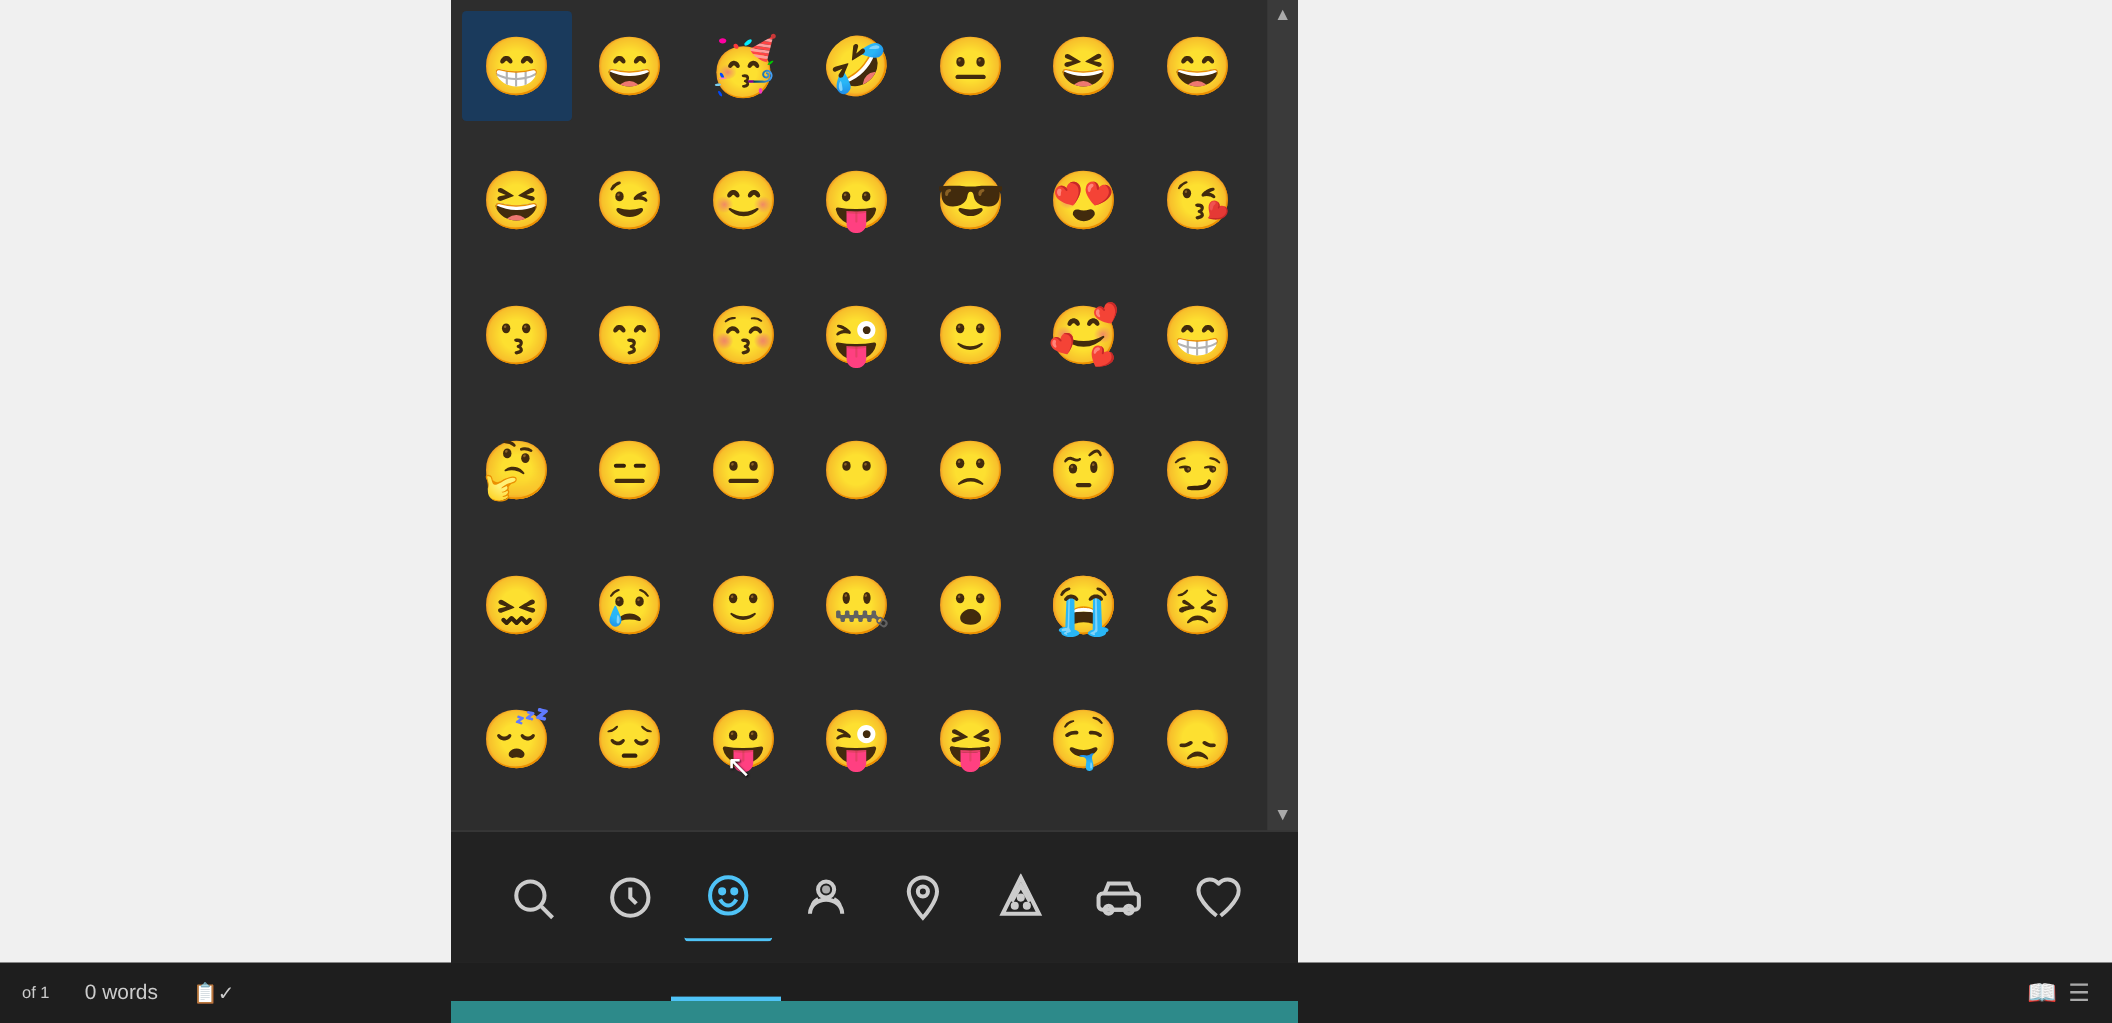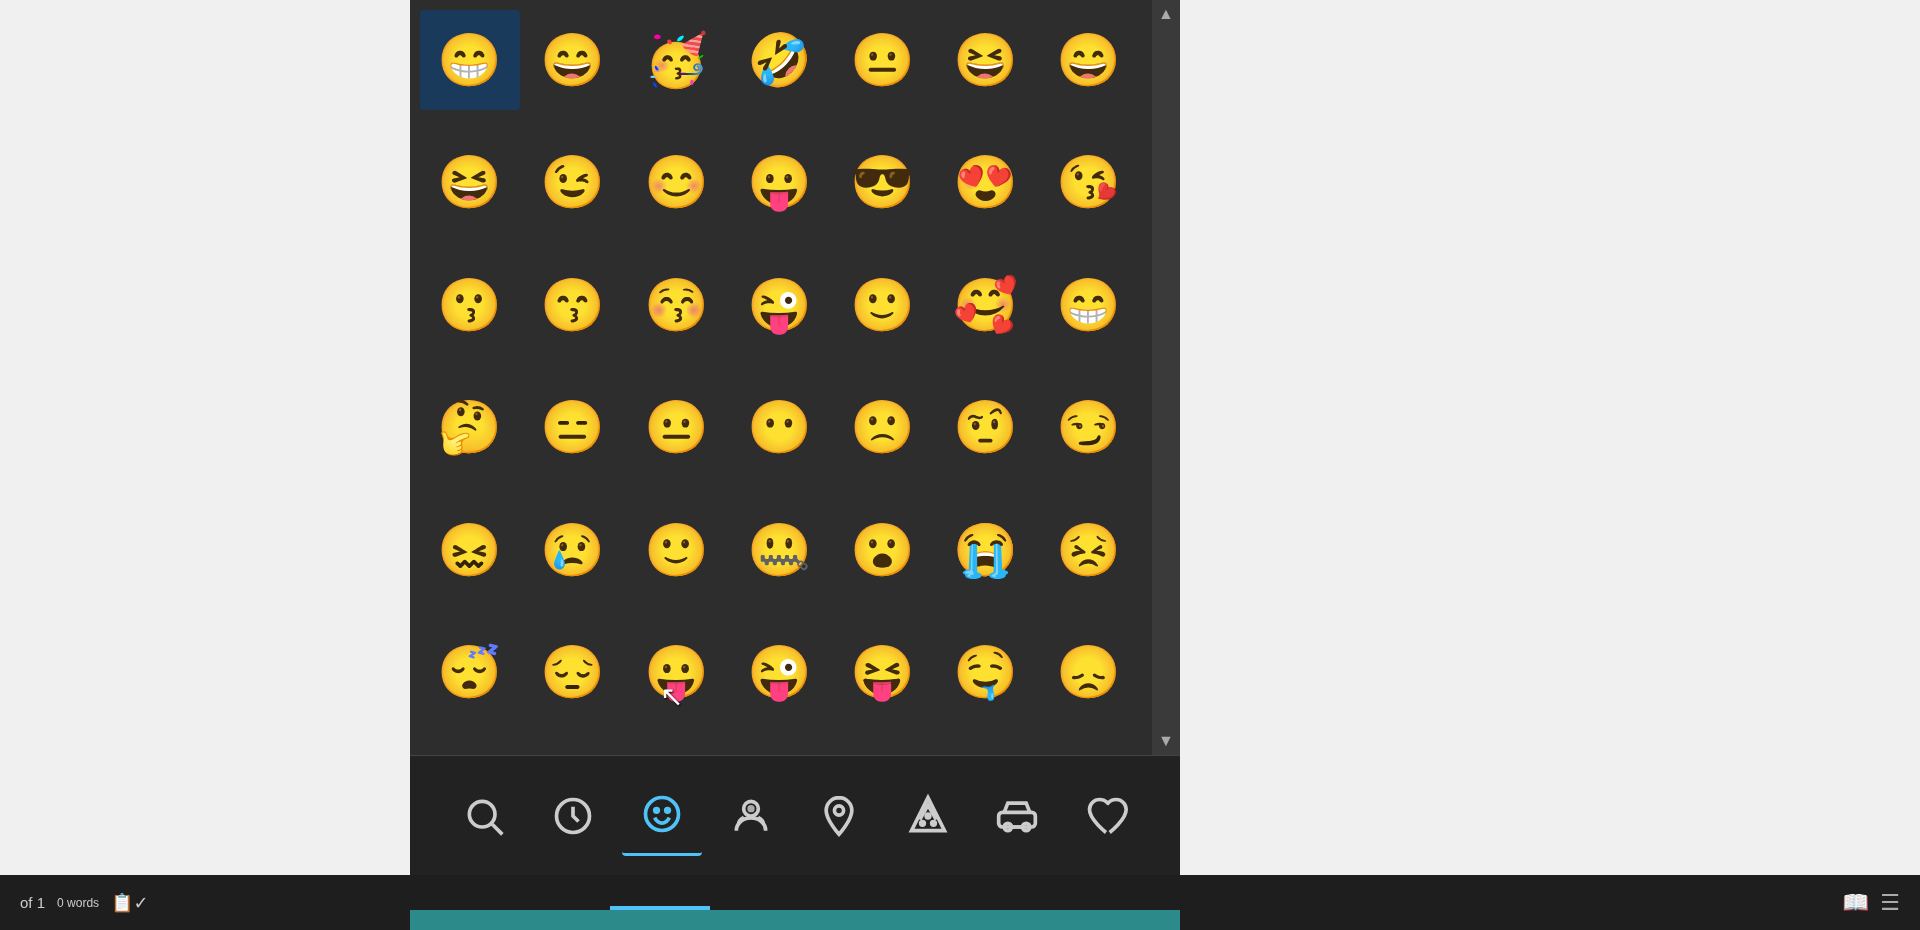--- a/index.html
+++ b/index.html
@@ -42,21 +42,21 @@
       background: #1e1e1e;
       display: flex;
       align-items: center;
       padding: 0 20px;
       z-index: 10;
     }
 
     .status-bar-left {
       display: flex;
       align-items: center;
-      gap: 12px;
+      gap: 32px;
       color: #cccccc;
       font-size: 15px;
     }
 
     .status-bar-right {
       margin-left: auto;
       display: flex;
       align-items: center;
       gap: 10px;
     }
@@ -183,21 +183,21 @@
   </style>
 </head>
 <body>
 
 <div class="bg-left"></div>
 <div class="bg-right"></div>
 
 <div class="status-bar">
   <div class="status-bar-left">
     <span style="color:#ccc;font-size:15px;">of 1</span>
-    <span style="color:#ccc;font-size:12px;">0 words</span>
+    <span style="color:#ccc;font-size:19px;">0 words</span>
     <span style="font-size:18px;color:#ccc;">📋✓</span>
   </div>
   <div class="status-bar-right">
     <span style="font-size:22px;color:#aaa;">📖</span>
     <span style="font-size:22px;color:#aaa;">☰</span>
   </div>
 </div>
 
 <div class="emoji-picker">
 

